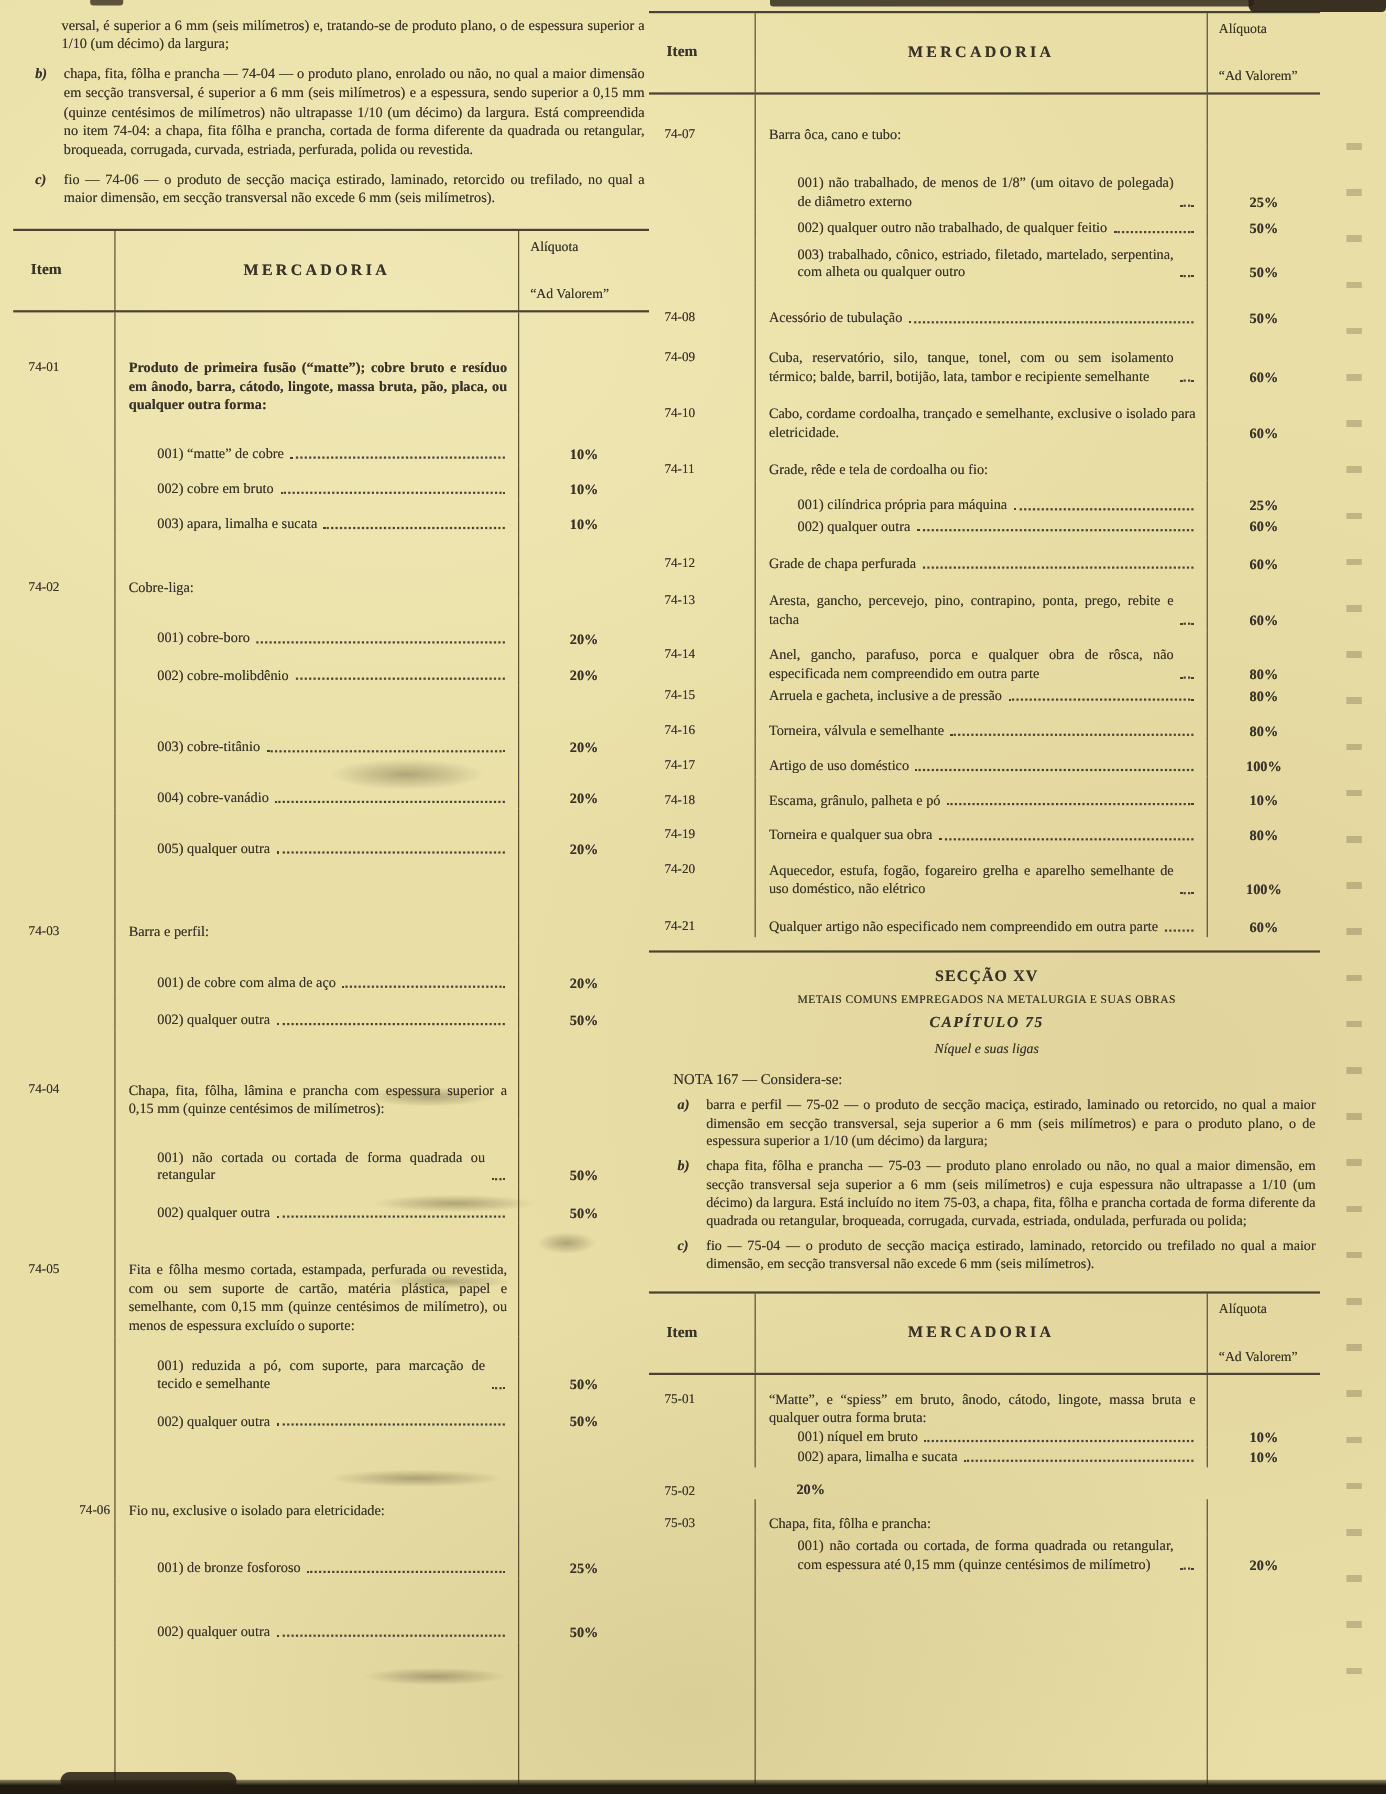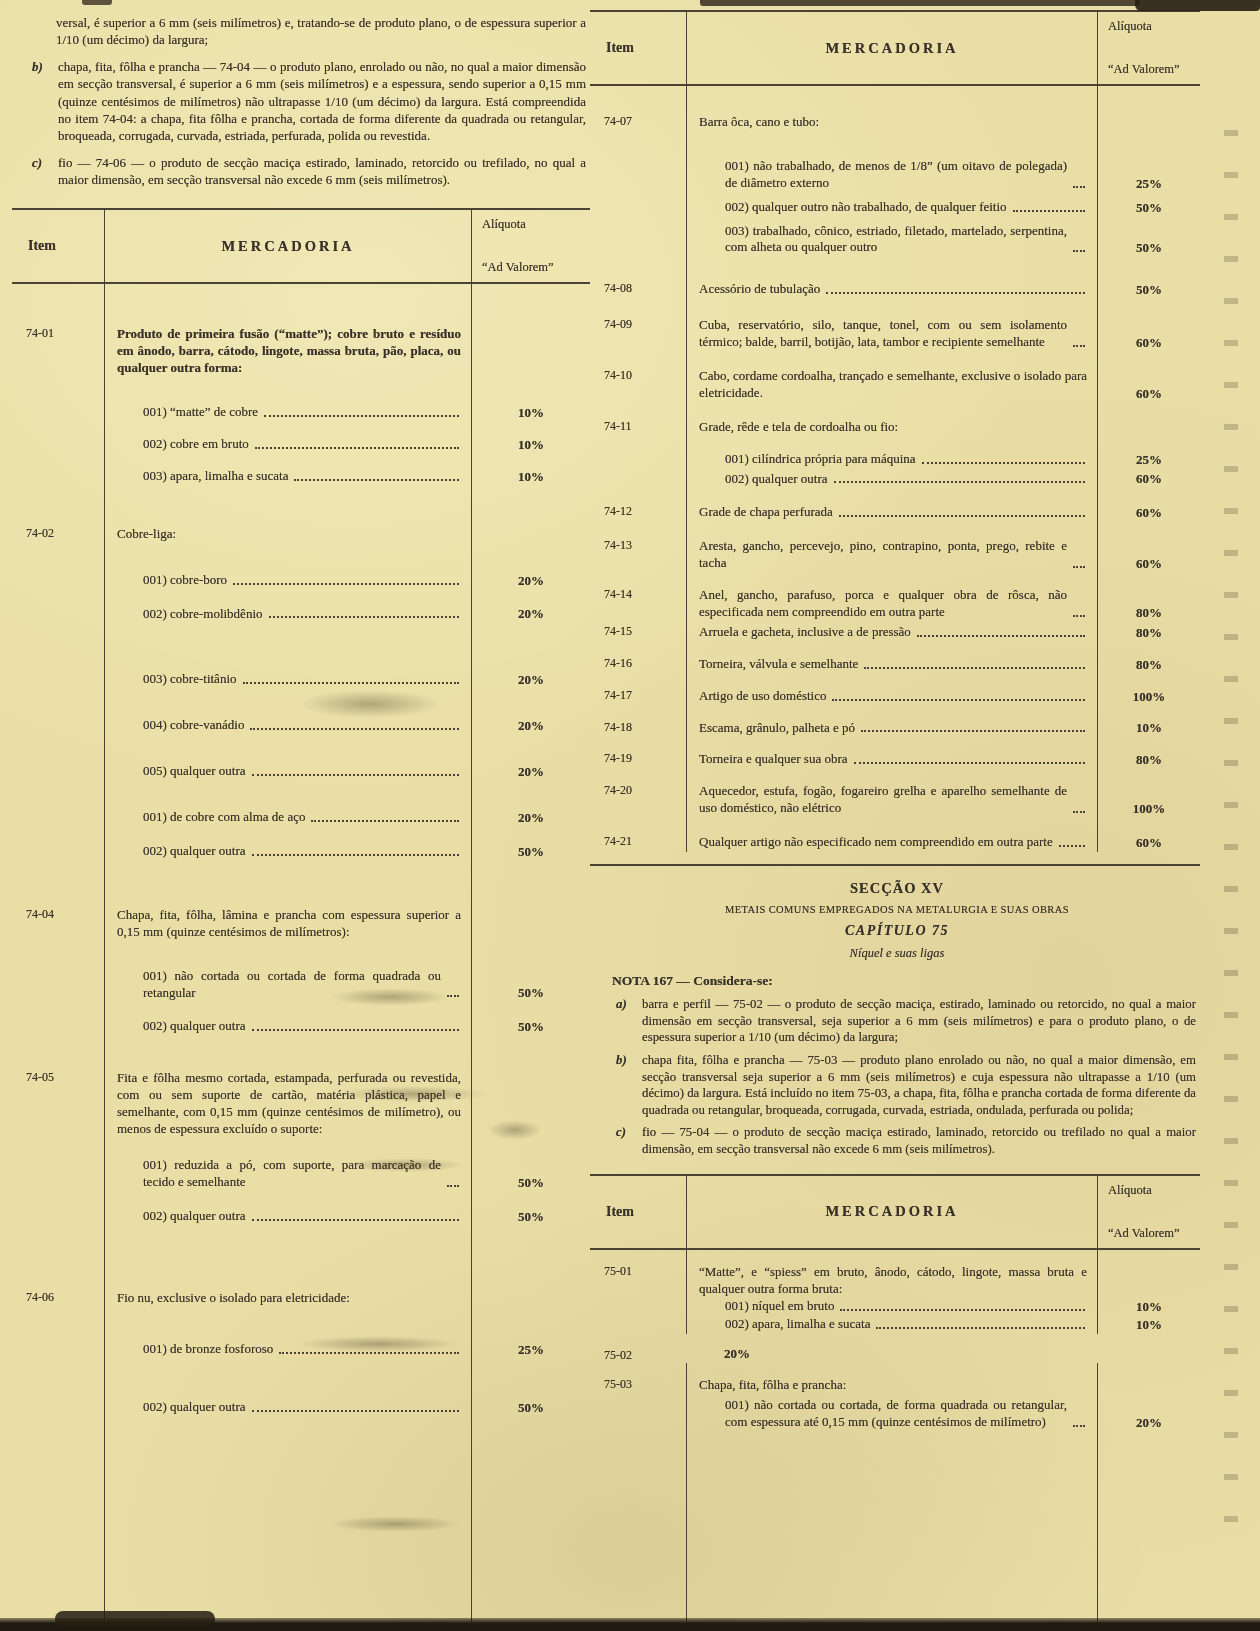--- a/index.html
+++ b/index.html
@@ -55,21 +55,21 @@
   .tline .txt{ text-align:justify; }
   .tline .dots{ flex:1 1 10px; min-width:12px; border-bottom:2px dotted var(--rule,#4a4234); margin:0 2px 4px 6px; align-self:flex-end; }
   .tline.ind{ padding-left:26px; }
 
   
   .section-block{ padding:10px 4px 10px 8px; }
   .sec-title{ text-align:center; font-weight:bold; font-size:14.5px; letter-spacing:1px; margin-top:4px; }
   .sec-sub{ text-align:center; font-size:10.5px; letter-spacing:.4px; margin-top:7px; }
   .sec-chap{ text-align:center; font-style:italic; font-weight:bold; font-size:14px; letter-spacing:1.5px; margin-top:8px; }
   .sec-chap-sub{ text-align:center; font-style:italic; font-size:12.5px; margin-top:7px; }
-  .nota{ font-weight:bold; font-size:13.5px; margin:12px 0 7px 14px; }
+  .nota{ font-weight:normal; font-size:13.5px; margin:12px 0 7px 14px; }
   .sec-notes{ font-size:12.8px; line-height:1.3; padding-left:18px; }
   .sec-notes .note-item{ margin-bottom:6px; }
 
   
   .artifact{ position:absolute; pointer-events:none; }
   .top-strip-a{ top:0; left:700px; width:440px; height:6px; background:#352b1d; opacity:.85; border-radius:0 0 3px 3px; }
   .top-strip-b{ top:0; right:0; width:125px; height:11px; background:#2a2116; opacity:.92; border-radius:0 0 4px 6px; }
   .top-nub{ top:0; left:82px; width:30px; height:5px; background:#3a3020; opacity:.8; border-radius:0 0 3px 3px; }
   .bottom-strip{ bottom:0; left:0; right:0; height:13px; background:linear-gradient(to top,#201a10 60%, rgba(32,26,16,.45)); }
   .bottom-blob{ bottom:4px; left:55px; width:160px; height:16px; background:#241d12; opacity:.85; border-radius:8px; }
@@ -219,20 +219,29 @@
               <div class="c-item" style="padding-top: 28px;"></div>
               <div class="c-mid" style="padding-top: 28px;">
                 <div class="tline ind">
                   <span class="txt">005) qualquer outra</span>
                   <span class="dots"></span>
                 </div>
               </div>
               <div class="c-rate">20%</div>
             </div>
             <div class="trow">
+              <div class="c-item" style="padding-top: 58px;">74-03</div>
+              <div class="c-mid" style="padding-top: 58px;">
+                <div class="tline">
+                  <span class="txt">Barra e perfil:</span>
+                </div>
+              </div>
+              <div class="c-rate"></div>
+            </div>
+            <div class="trow">
               <div class="c-item" style="padding-top: 28px;"></div>
               <div class="c-mid" style="padding-top: 28px;">
                 <div class="tline ind">
                   <span class="txt">001) de cobre com alma de aço</span>
                   <span class="dots"></span>
                 </div>
               </div>
               <div class="c-rate">20%</div>
             </div>
             <div class="trow">
@@ -297,21 +306,21 @@
               <div class="c-item" style="padding-top: 16px;"></div>
               <div class="c-mid" style="padding-top: 16px;">
                 <div class="tline ind">
                   <span class="txt">002) qualquer outra</span>
                   <span class="dots"></span>
                 </div>
               </div>
               <div class="c-rate">50%</div>
             </div>
             <div class="trow">
-              <div class="c-item" style="padding-top: 64px;">74-06</div>
+              <div class="c-item" style="padding-top: 64px; text-align: right;">74-06</div>
               <div class="c-mid" style="padding-top: 64px;">
                 <div class="tline">
                   <span class="txt">Fio nu, exclusive o isolado para eletricidade:</span>
                 </div>
               </div>
               <div class="c-rate"></div>
             </div>
             <div class="trow">
               <div class="c-item" style="padding-top: 34px;"></div>
               <div class="c-mid" style="padding-top: 34px;">

